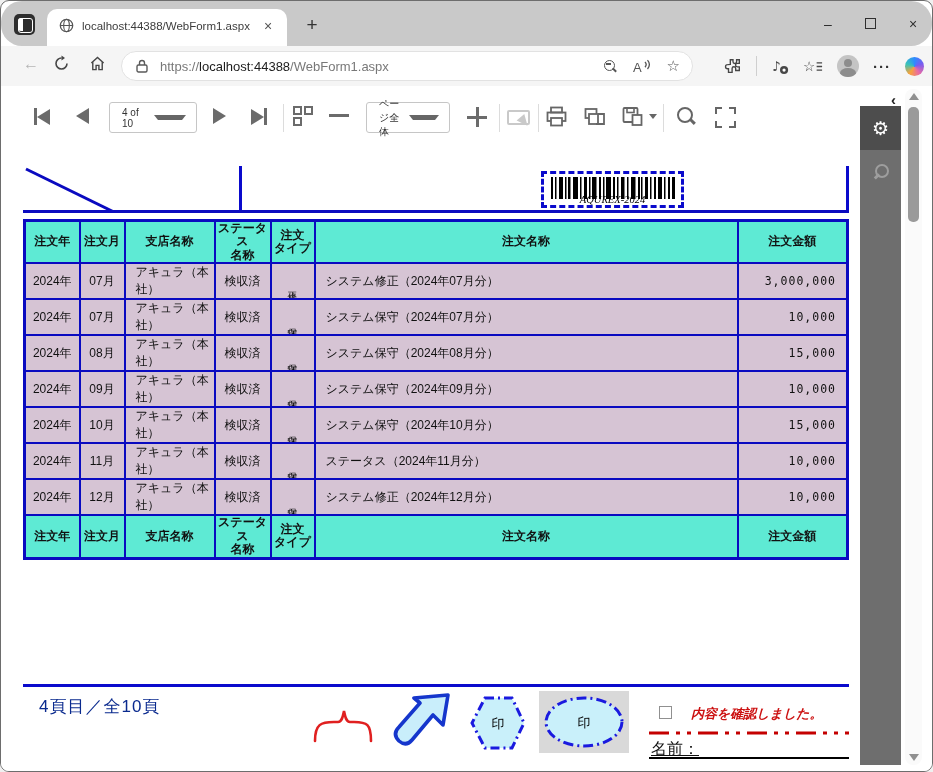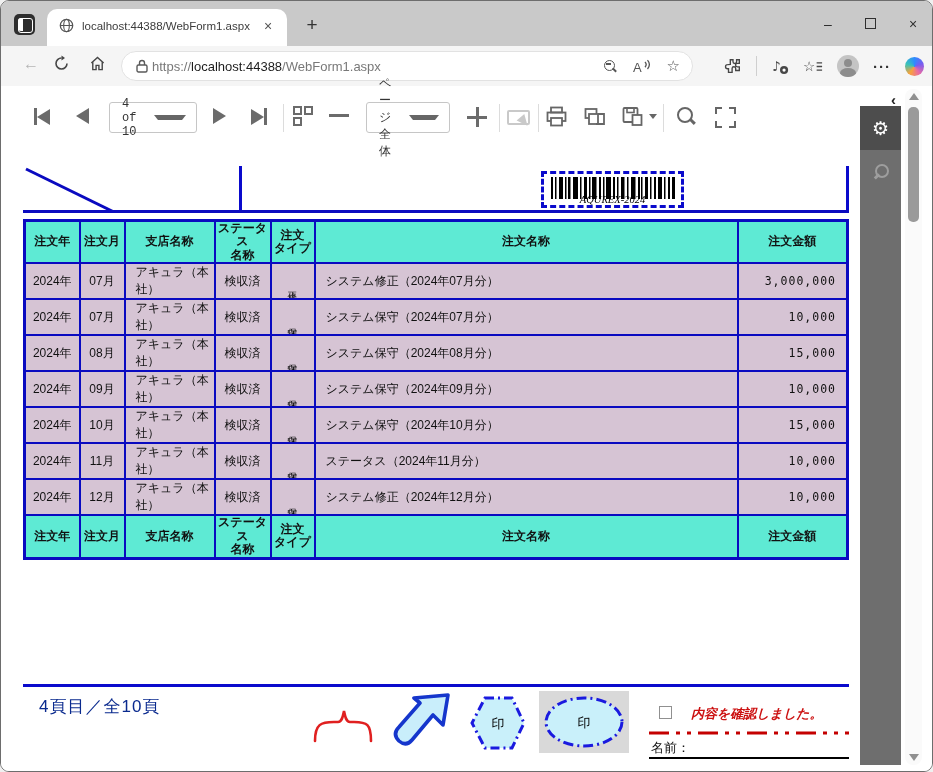--- a/index.html
+++ b/index.html
@@ -1,36 +1,36 @@
 <!DOCTYPE html>
 <html><head>
 <meta charset="utf-8">
 <style>
   * { box-sizing: border-box; margin: 0; padding: 0; }
   html,body { width: 933px; height: 772px; background:#f0f0f0; font-family:"Liberation Sans","DejaVu Sans",sans-serif; }
   .window { position:absolute; inset:0; border:1px solid #6d6d6d; border-radius:9px; overflow:hidden; background:#fff; }
 
   
-  .titlebar { position:relative; height:45px; background:#c9c9c9; }
+  .titlebar { position:relative; height:45px; background:#c9c9c9;border-radius:21px; }
   .ws-btn { position:absolute; left:13px; top:13px; width:21px; height:21px; background:#2e2e2e; border-radius:5px; }
   .ws-btn::before { content:""; position:absolute; left:4px; top:4px; width:13px; height:13px; border:1.6px solid #fff; border-radius:3px; }
   .ws-btn::after { content:""; position:absolute; left:4px; top:4px; width:5px; height:13px; background:#fff; border-radius:3px 0 0 3px; }
   .tab { position:absolute; left:46px; top:8px; width:240px; height:37px; background:#fff; border-radius:10px 10px 0 0; display:flex; align-items:center; padding:0 10px 4px 12px; }
   .tab-title { flex:1; font-size:11.5px; color:#3c3c3c; white-space:nowrap; overflow:hidden; margin-left:8px; }
   .tab-close { color:#555; font-size:14px; width:18px; text-align:center; cursor:pointer; }
   .newtab { position:absolute; left:300px; top:13px; font-size:19px; color:#333; width:22px; text-align:center; }
   .winbtns { position:absolute; right:10px; top:0; height:45px; display:flex; align-items:center; gap:28px; }
   .winbtn { width:18px; text-align:center; color:#2f2f2f; font-size:14px; }
   .btn-max { width:11px; height:11px; border:1.4px solid #2f2f2f; }
 
   
   .addrbar { position:relative; height:40px; background:#f5f5f5; }
   .nav-ic { position:absolute; top:9px; font-size:16px; color:#474747; }
   .addr-pill { position:absolute; left:120px; top:5px; width:572px; height:30px; background:#fff; border:1px solid #e2e2e2; border-radius:15px; display:flex; align-items:center; padding:0 12px 0 14px; }
-  .url { font-size:13px; margin-left:4px; flex:1; white-space:nowrap; overflow:hidden; }
+  .url { font-size:13px; margin-left:12px; flex:1; white-space:nowrap; overflow:hidden; }
   .url .dim { color:#787878; }
   .url .host { color:#1d1d1d; }
   .pill-ic { margin-left:16px; color:#555; }
   .mag { position:relative; width:13px; height:13px; display:inline-block; }
   .mag::before { content:""; position:absolute; left:0; top:0; width:9px; height:9px; border:1.7px solid #555; border-radius:50%; }
   .mag::after { content:""; position:absolute; left:8px; top:9px; width:5px; height:1.8px; background:#555; transform:rotate(45deg); }
   .mag.minus i { position:absolute; left:2px; top:3.6px; width:5px; height:1.6px; background:#555; }
   .star { font-size:15px; color:#555; }
   .right-ics { position:absolute; right:8px; top:0; height:40px; display:flex; align-items:center; gap:14px; }
   .vdiv { width:1px; height:20px; background:#cfcfcf; }
@@ -41,21 +41,21 @@
   .dots { color:#333; font-size:15px; letter-spacing:1px; font-weight:bold; }
 
   
   .content { position:absolute; top:85px; left:0; right:0; bottom:0; background:#fff; }
   .rtoolbar { position:absolute; top:10px; left:0; height:50px; width:855px; }
   .tbtn { position:absolute; top:12px; display:flex; align-items:center; }
   .tri-l { width:0; height:0; border-top:8px solid transparent; border-bottom:8px solid transparent; border-right:13px solid #6b6b6b; }
   .tri-r { width:0; height:0; border-top:8px solid transparent; border-bottom:8px solid transparent; border-left:13px solid #6b6b6b; }
   .vbar { width:3px; height:17px; background:#6b6b6b; }
   .dd { position:absolute; top:6px; height:31px; background:#fff; border:1px solid #c6c6c6; border-radius:3px; display:flex; align-items:center; padding:0 10px 0 12px; }
-  .dd span { flex:1; font-size:12px; color:#333;font-family:Liberation Mono, monospace; }
+  .dd span { flex:1; font-size:10px; color:#333; }
   .caret { width:0; height:0; border-left:4.5px solid transparent; border-right:4.5px solid transparent; border-top:5.5px solid #666; margin-left:8px; }
   .tb-div { position:absolute; top:8px; width:1px; height:28px; background:#dcdcdc; }
   .multipage { position:relative; width:22px; height:22px; }
   .multipage i { position:absolute; width:9px; height:9px; border:2px solid #6b6b6b; }
   .minus-ic { width:20px; height:3px; background:#6b6b6b; }
   .plus-ic { position:relative; width:20px; height:20px; }
   .plus-ic::before { content:""; position:absolute; top:8.5px; left:0; width:20px; height:3px; background:#6b6b6b; }
   .plus-ic::after { content:""; position:absolute; left:8.5px; top:0; width:3px; height:20px; background:#6b6b6b; }
   .fullscr { position:relative; width:21px; height:21px; }
   .fullscr i { position:absolute; width:7px; height:7px; border:0 solid #666; }
@@ -95,21 +95,21 @@
   
   .report-foot { position:absolute; left:22px; top:598px; width:826px; height:72px; border-top:3px solid #0a0acc; }
   .page-label { position:absolute; left:16px; top:8px; font-size:17px; color:#0a2a8e; letter-spacing:1px; }
   .stamp-hex { position:absolute; left:446px; top:6px; }
   .stamp-oval-wrap { position:absolute; left:516px; top:4px; width:90px; height:62px; background:#d9d9d9; display:flex; align-items:center; justify-content:center; }
   .stamp-txt { font-size:13px; fill:#000; }
   .confirm-block { position:absolute; left:626px; top:12px; width:200px; height:64px; }
   .chkbox { position:absolute; left:10px; top:7px; width:13px; height:13px; border:1.6px solid #909090; background:#fff; }
   .confirm-txt { position:absolute; left:42px; top:6px; font-size:13px; font-style:italic; font-weight:bold; color:#cc1111; white-space:nowrap; }
   .red-line { position:absolute; left:0; top:32px; }
-  .name-label { position:absolute; left:2px; top:40px; font-size:13px; color:#111; }
+  .name-label { position:absolute; left:2px; top:40px; font-size:16px; color:#111;text-decoration:underline; }
   .name-line { position:absolute; left:0; top:58px; width:200px; height:2.4px; background:#000; }
 
   
   .collapse-chip { position:absolute; right:36px; top:5px; font-size:15px; color:#222; font-weight:bold; }
   .side-strip { position:absolute; right:31px; top:20px; bottom:6px; width:41px; background:#6e6e6e; }
   .gear-block { height:44px; background:#4d4d4d; display:flex; align-items:center; justify-content:center; }
   .gear { color:#fff; font-size:19px; }
   .side-search { height:44px; display:flex; align-items:center; justify-content:center; }
   .mag3 { position:relative; width:16px; height:16px; }
   .mag3::before { content:""; position:absolute; left:2px; top:0; width:10px; height:10px; border:2.8px solid #9e9e9e; border-radius:50%; }

